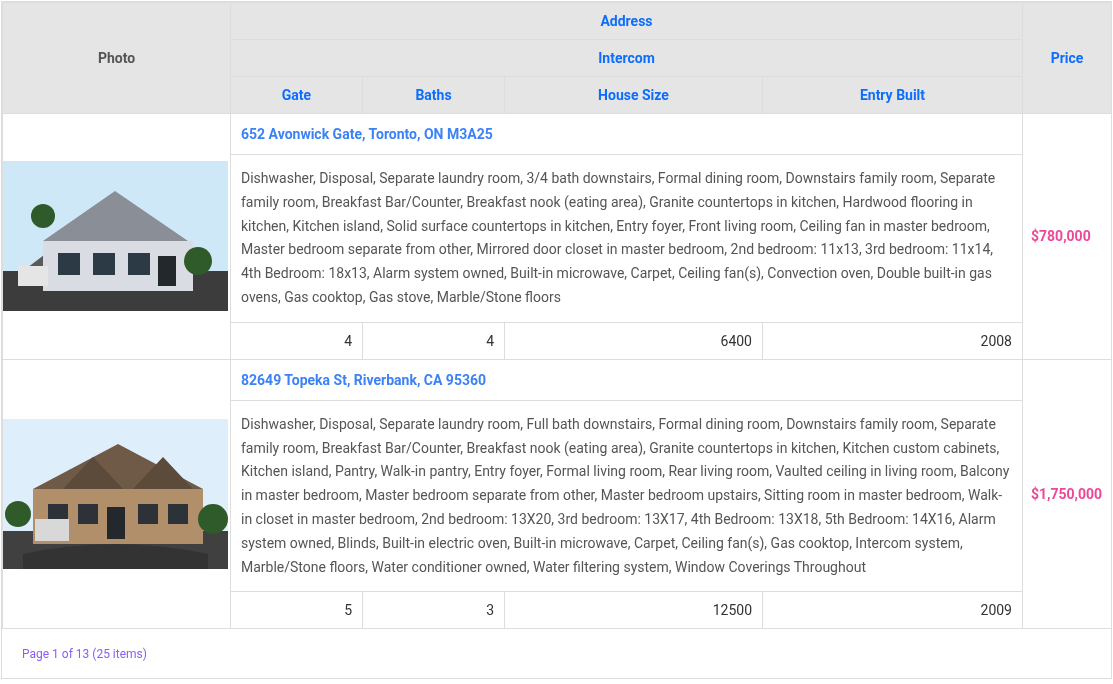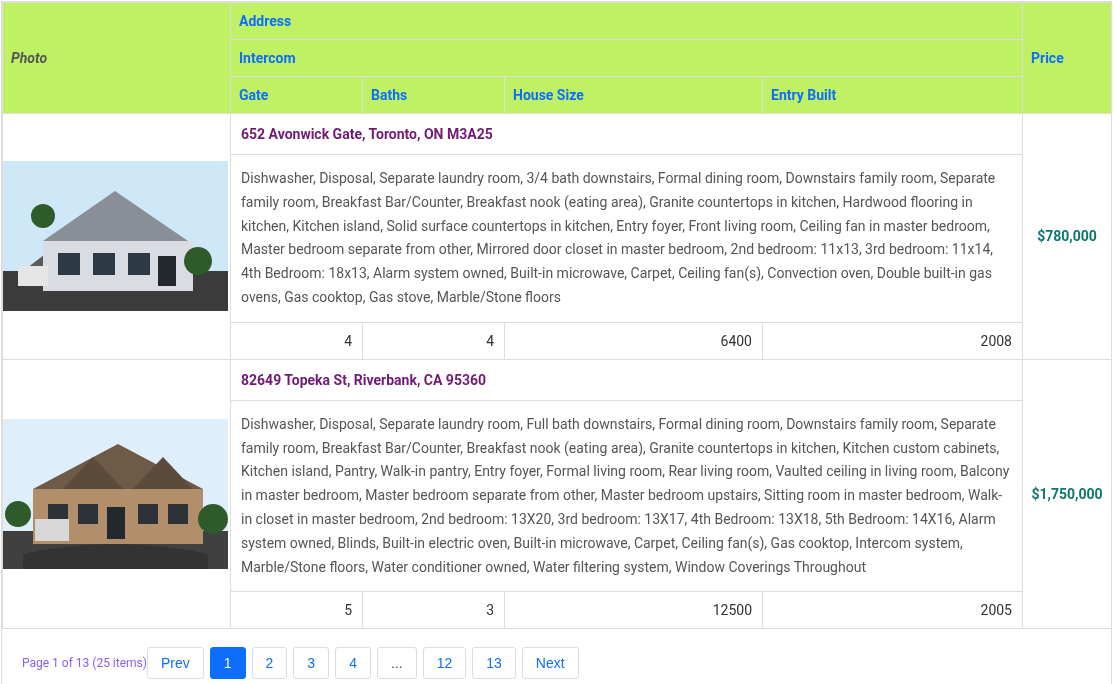--- a/index.html
+++ b/index.html
@@ -18,53 +18,52 @@
       width: 100%;
       border-collapse: collapse;
       table-layout: fixed;
     }
     th, td {
       border: 1px solid #ddd;
       padding: 10px 8px;
       vertical-align: middle;
     }
     th {
-      background: #bef264;
+      background: #e5e5e5;
       font-weight: 700;
-      text-align: left;
+      text-align: center;
     }
     .header-link {
       color: #0d6efd;
       cursor: pointer;
       text-decoration: none;
     }
     .header-static {
       color: #555;
       font-weight: 700;
-      font-style: italic;
     }
     .col-photo { width: 228px; }
     .col-beds  { width: 132px; }
     .col-baths { width: 142px; }
     .col-size  { width: 258px; }
     .col-year  { width: 260px; }
     .col-price { width: 89px; }
     .address-cell {
       font-weight: 700;
-      color: #701a75;
+      color: #3b82f6;
       padding: 12px 10px;
     }
     .features-cell {
       color: #555;
       line-height: 1.7;
       padding: 12px 10px;
       margin-top: 14px;
     }
     .num { text-align: right; padding-right: 10px; color: #333; }
-    .price  { text-align: center; font-weight: 700; color: #0f766e; }
+    .price  { text-align: left; font-weight: 700; color: #ec4899; }
     .photo-cell { padding: 0; }
     .house-img {
       width: 225px;
       height: 150px;
     }
 
     
     .pager-bar {
       display: flex;
       align-items: center;
@@ -192,32 +191,21 @@
         <td colspan="4" class="address-cell">82649 Topeka St, Riverbank, CA 95360</td>
         <td rowspan="3" class="price">$1,750,000</td>
       </tr>
       <tr>
         <td colspan="4" class="features-cell">Dishwasher, Disposal, Separate laundry room, Full bath downstairs, Formal dining room, Downstairs family room, Separate family room, Breakfast Bar/Counter, Breakfast nook (eating area), Granite countertops in kitchen, Kitchen custom cabinets, Kitchen island, Pantry, Walk-in pantry, Entry foyer, Formal living room, Rear living room, Vaulted ceiling in living room, Balcony in master bedroom, Master bedroom separate from other, Master bedroom upstairs, Sitting room in master bedroom, Walk-in closet in master bedroom, 2nd bedroom: 13X20, 3rd bedroom: 13X17, 4th Bedroom: 13X18, 5th Bedroom: 14X16, Alarm system owned, Blinds, Built-in electric oven, Built-in microwave, Carpet, Ceiling fan(s), Gas cooktop, Intercom system, Marble/Stone floors, Water conditioner owned, Water filtering system, Window Coverings Throughout</td>
       </tr>
       <tr>
         <td class="num">5</td>
         <td class="num">3</td>
         <td class="num">12500</td>
-        <td class="num">2005</td>
+        <td class="num">2009</td>
       </tr>
     </tbody>
   </table>
 
   <div class="pager-bar">
     <div class="pager-info">Page 1 of 13 (25 items)</div>
-    <div class="pager">
-      <button class="pg-btn">Prev</button>
-      <button class="pg-btn active">1</button>
-      <button class="pg-btn">2</button>
-      <button class="pg-btn">3</button>
-      <button class="pg-btn">4</button>
-      <button class="pg-btn ellipsis">...</button>
-      <button class="pg-btn">12</button>
-      <button class="pg-btn">13</button>
-      <button class="pg-btn">Next</button>
-    </div>
   </div>
 </div>
 
 </body></html>

